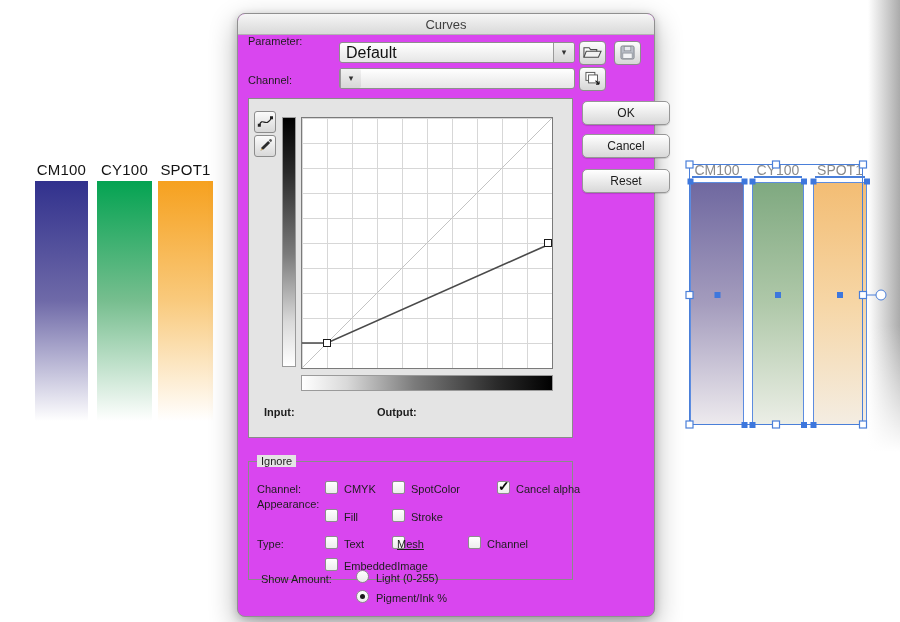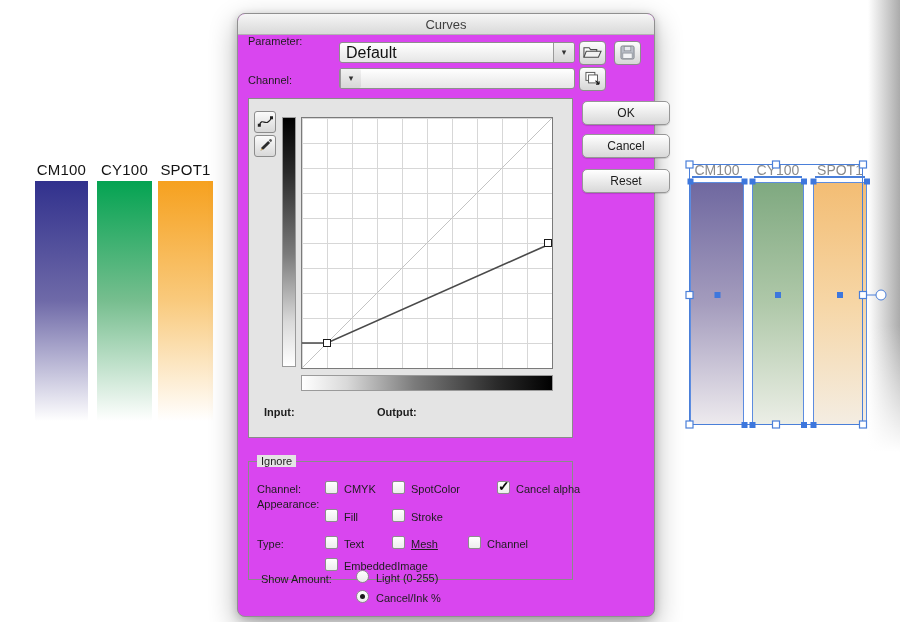--- a/index.html
+++ b/index.html
@@ -201,33 +201,33 @@
       <span class="lbl" style="left:8px;top:36px;">Appearance:</span>
       <span class="checkbox" style="left:76px;top:47px;" data-checked="false"></span>
       <span class="lbl" style="left:95px;top:49px;">Fill</span>
       <span class="checkbox" style="left:143px;top:47px;" data-checked="false"></span>
       <span class="lbl" style="left:162px;top:49px;">Stroke</span>
 
       <span class="lbl" style="left:8px;top:76px;">Type:</span>
       <span class="checkbox" style="left:76px;top:74px;" data-checked="false"></span>
       <span class="lbl" style="left:95px;top:76px;">Text</span>
       <span class="checkbox" style="left:143px;top:74px;" data-checked="false"></span>
-      <span class="lbl" style="left:162px;top:76px;text-decoration:underline;">Mesh</span>
+      <span class="lbl" style="left:148px;top:76px;text-decoration:underline;">Mesh</span>
       <span class="checkbox" style="left:219px;top:74px;" data-checked="false"></span>
       <span class="lbl" style="left:238px;top:76px;">Channel</span>
 
       <span class="checkbox" style="left:76px;top:96px;" data-checked="false"></span>
       <span class="lbl" style="left:95px;top:98px;">EmbeddedImage</span>
     </div>
 
     <span class="lbl" style="left:23px;top:559px;">Show Amount:</span>
     <span class="radio" style="left:118px;top:556px;" data-checked="false"></span>
     <span class="lbl" style="left:138px;top:558px;">Light  (0-255)</span>
     <span class="radio" style="left:118px;top:576px;" data-checked="true"></span>
-    <span class="lbl" style="left:138px;top:578px;">Cancel/Ink %</span>
+    <span class="lbl" style="left:138px;top:578px;">Pigment/Ink %</span>
   </div>
 
   <div>
     <span class="r-label" style="left:690px;width:54px;">CM100</span>
     <span class="r-label" style="left:752px;width:52px;">CY100</span>
     <span class="r-label" style="left:813px;width:54px;">SPOT1</span>
     <div class="r-underline" style="left:692px;width:50px;"></div>
     <div class="r-underline" style="left:754px;width:48px;"></div>
     <div class="r-underline" style="left:815px;width:50px;"></div>
 

